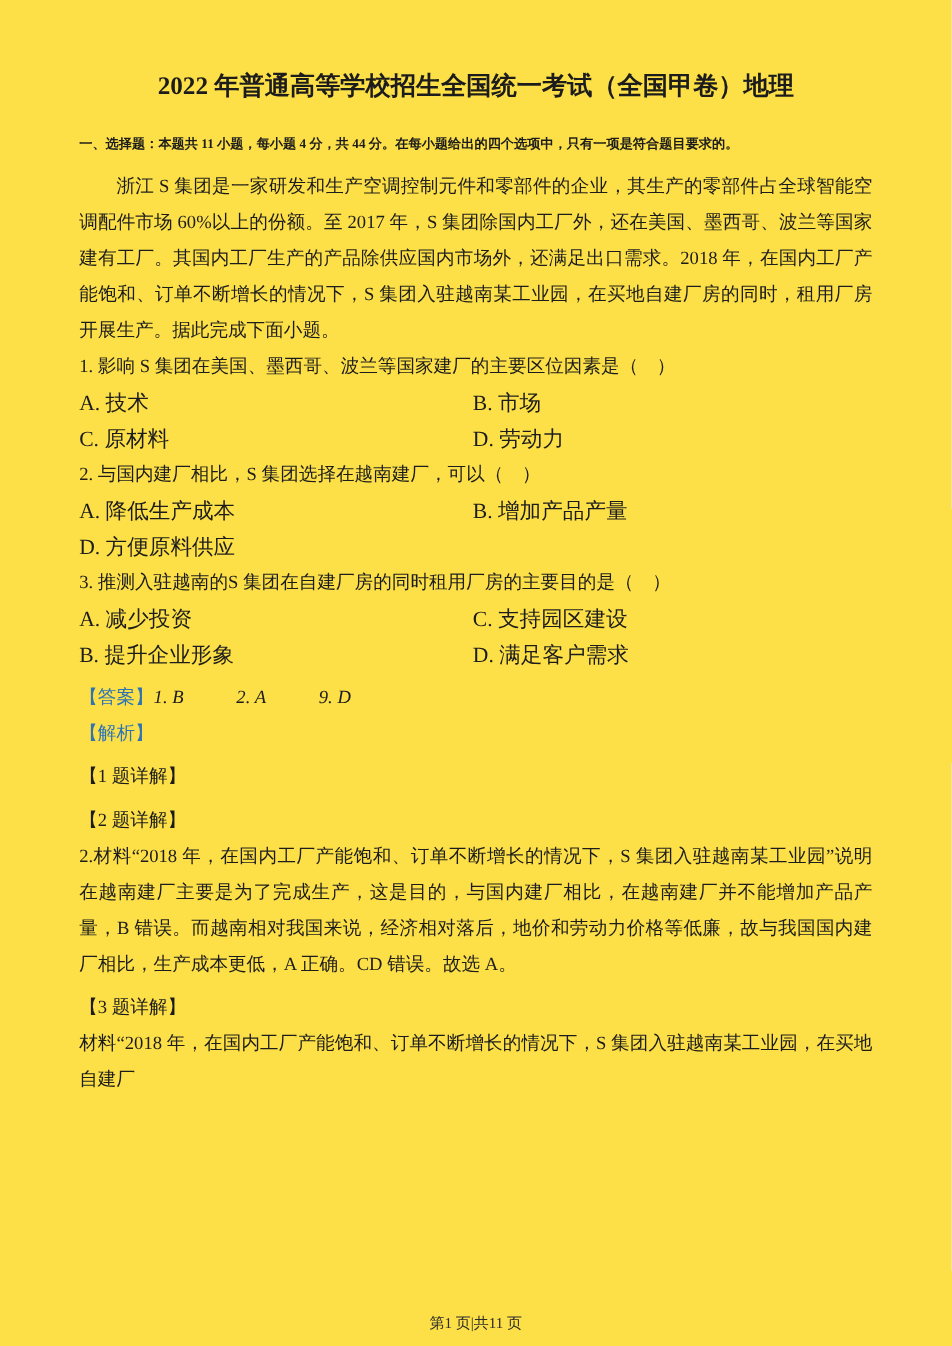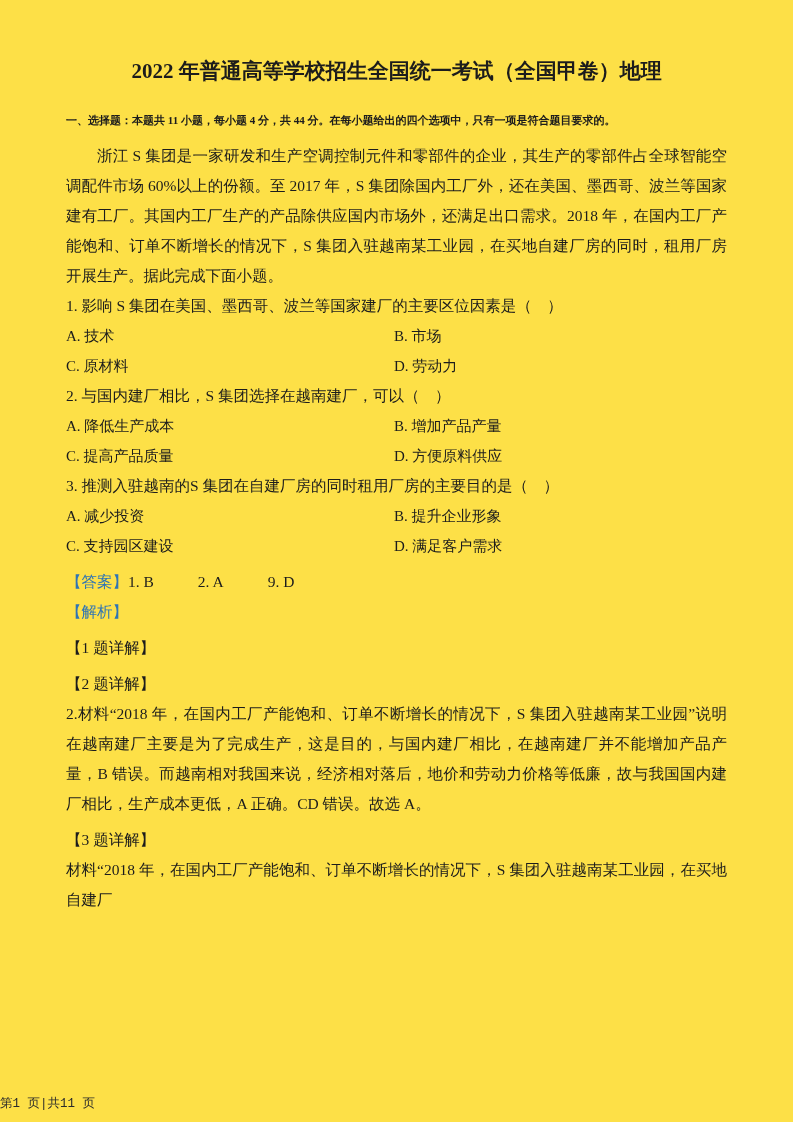--- a/index.html
+++ b/index.html
@@ -37,52 +37,52 @@
     text-align: justify;
   }
   .question { margin-top: 0; }
   .stem {
     font-size: 15.5px;
     line-height: 30px;
   }
   .options {
     display: grid;
     grid-template-columns: 328px 1fr;
-    font-size: 15px;
+    font-size: 18px;
     line-height: 30px;
   }
   .answer-line {
     margin-top: 6px;
     font-size: 15.5px;
     line-height: 30px;
   }
-  .answer-line .item { margin-right: 44px; }
+  .answer-line .item { margin-right: 44px; font-style: italic; }
   .blue { color: var(--accent, #2E74B5); }
   .analysis-line {
     font-size: 15.5px;
     line-height: 30px;
   }
   .exp-heading {
     margin-top: 6px;
     font-size: 15.5px;
     line-height: 30px;
   }
   .exp-body {
     font-size: 15.5px;
     line-height: 30px;
     text-align: justify;
   }
   .footer {
     position: absolute;
     bottom: 10px;
     left: 0;
     right: 0;
+    text-align: center;
     font-size: 12.5px;
     color: #2b2b2b;
-    font-family: Liberation Mono, monospace;
   }
 </style>
 </head>
 <body>
 
 <div class="page">
 
   <h1 class="title">2022 年普通高等学校招生全国统一考试（全国甲卷）地理</h1>
 
   <p class="section-header">一、选择题：本题共 11 小题，每小题 4 分，共 44 分。在每小题给出的四个选项中，只有一项是符合题目要求的。</p>
@@ -97,31 +97,30 @@
       <p class="option">C. 原材料</p>
       <p class="option">D. 劳动力</p>
     </div>
   </div>
 
   <div class="question">
     <p class="stem">2. 与国内建厂相比，S 集团选择在越南建厂，可以（　）</p>
     <div class="options">
       <p class="option">A. 降低生产成本</p>
       <p class="option">B. 增加产品产量</p>
-      <p class="option">C. 提高产品质量</p>
       <p class="option">D. 方便原料供应</p>
     </div>
   </div>
 
   <div class="question">
     <p class="stem">3. 推测入驻越南的S 集团在自建厂房的同时租用厂房的主要目的是（　）</p>
     <div class="options">
       <p class="option">A. 减少投资</p>
+      <p class="option">C. 支持园区建设</p>
       <p class="option">B. 提升企业形象</p>
-      <p class="option">C. 支持园区建设</p>
       <p class="option">D. 满足客户需求</p>
     </div>
   </div>
 
   <p class="answer-line">
     <span class="blue">【答案】</span><span class="item">1. B</span><span class="item">2. A</span><span class="item">9. D</span>
   </p>
 
   <p class="analysis-line">
     <span class="blue">【解析】</span>

